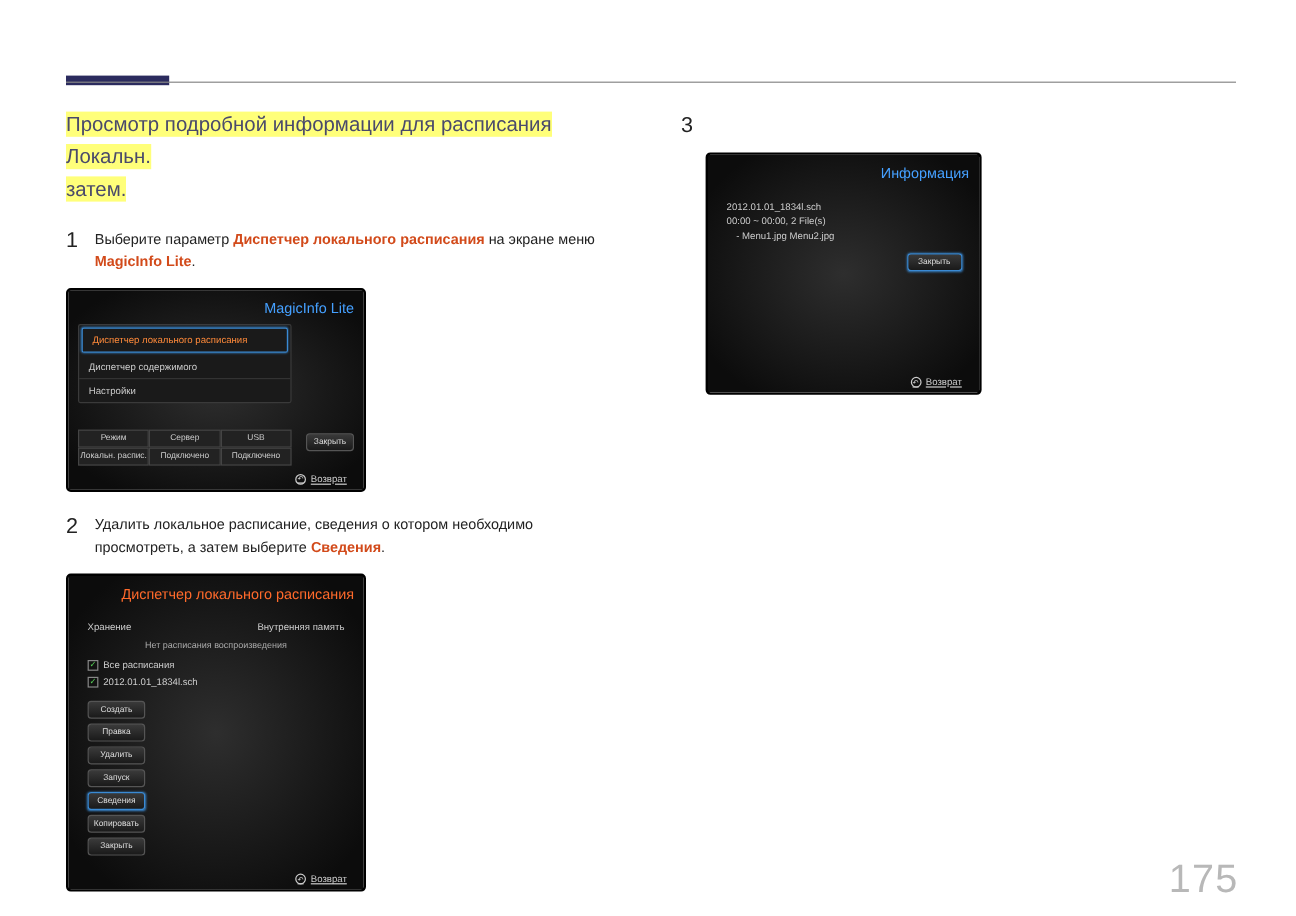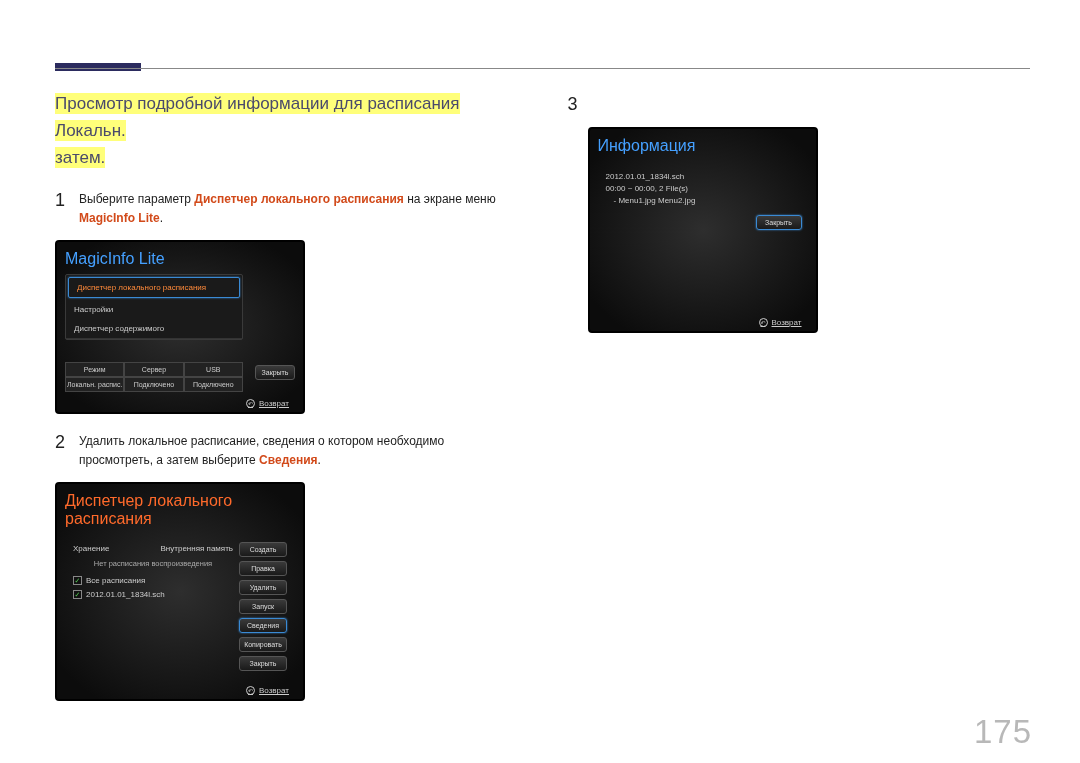--- a/index.html
+++ b/index.html
@@ -40,22 +40,22 @@
     border: 2px solid #000;
     border-radius: 4px;
     padding: 8px 8px 4px 8px;
     color: #ccc;
     font-size: 8px;
     margin-top: 6px;
     position: relative;
   }
   .panel-title {
     color: #45a0ff;
-    text-align: left;
-    font-size: 16px;
+    text-align: right;
+    font-size: 12px;
     margin-bottom: 6px;
   }
   .panel-title.orange { color: #ff6a2b; }
   .main-box {
     border: 1px solid #3a3a3a;
     border-radius: 2px;
     background: #1a1a1a;
   }
   .list-item {
     padding: 5px 8px;
@@ -96,21 +96,21 @@
     display:inline-flex; align-items:center; justify-content:center;
     font-size:6px;
   }
   .panel1 { width: 250px; }
   .panel1-body { display:flex; gap:6px; }
   .panel1-left { flex:1; }
   .panel1-right { width:46px; display:flex; align-items:flex-end; justify-content:flex-end; padding-bottom:12px;}
   .panel1-status { margin-top: 22px; }
 
   .panel2 { width: 250px; }
-  .panel2-body { display:flex; gap:6px; padding:8px; }
+  .panel2-body { display:flex; gap:6px; padding:8px;flex-direction:column; }
   .panel2-left { flex:1; }
   .panel2-right { width:48px; display:flex; flex-direction:column; gap:4px; }
   .kv-row { display:flex; justify-content:space-between; font-size:8px; color:#ccc; padding:2px 0;}
   .center-note { text-align:center; color:#aaa; font-size:7.5px; margin:4px 0 8px; }
   .chk-row { display:flex; align-items:center; gap:4px; font-size:8px; color:#ccc; margin:5px 0;}
   .chk {
     width:9px; height:9px; border:1px solid #888; background:#111;
     display:inline-flex; align-items:center; justify-content:center;
     color:#5c5; font-size:7px; line-height:1;
   }
@@ -149,22 +149,22 @@
         <span>Выберите параметр </span><span class="hl-orange">Диспетчер локального расписания</span><span> на экране меню </span><br><span class="hl-orange">MagicInfo Lite</span><span>.</span>
       </div>
     </div>
 
     <div class="panel panel1">
       <div class="panel-title">MagicInfo Lite</div>
       <div class="panel1-body">
         <div class="panel1-left">
           <div class="main-box">
             <div class="list-item sel">Диспетчер локального расписания</div>
+            <div class="list-item">Диспетчер содержимого</div>
             <div class="list-item" style="border-bottom:none">Настройки</div>
-            <div class="list-item">Диспетчер содержимого</div>
           </div>
           <div class="panel1-status">
             <div class="status-row">
               <div class="status-cell">Режим</div>
               <div class="status-cell">Сервер</div>
               <div class="status-cell">USB</div>
             </div>
             <div class="status-row">
               <div class="status-cell">Локальн. распис.</div>
               <div class="status-cell">Подключено</div>

